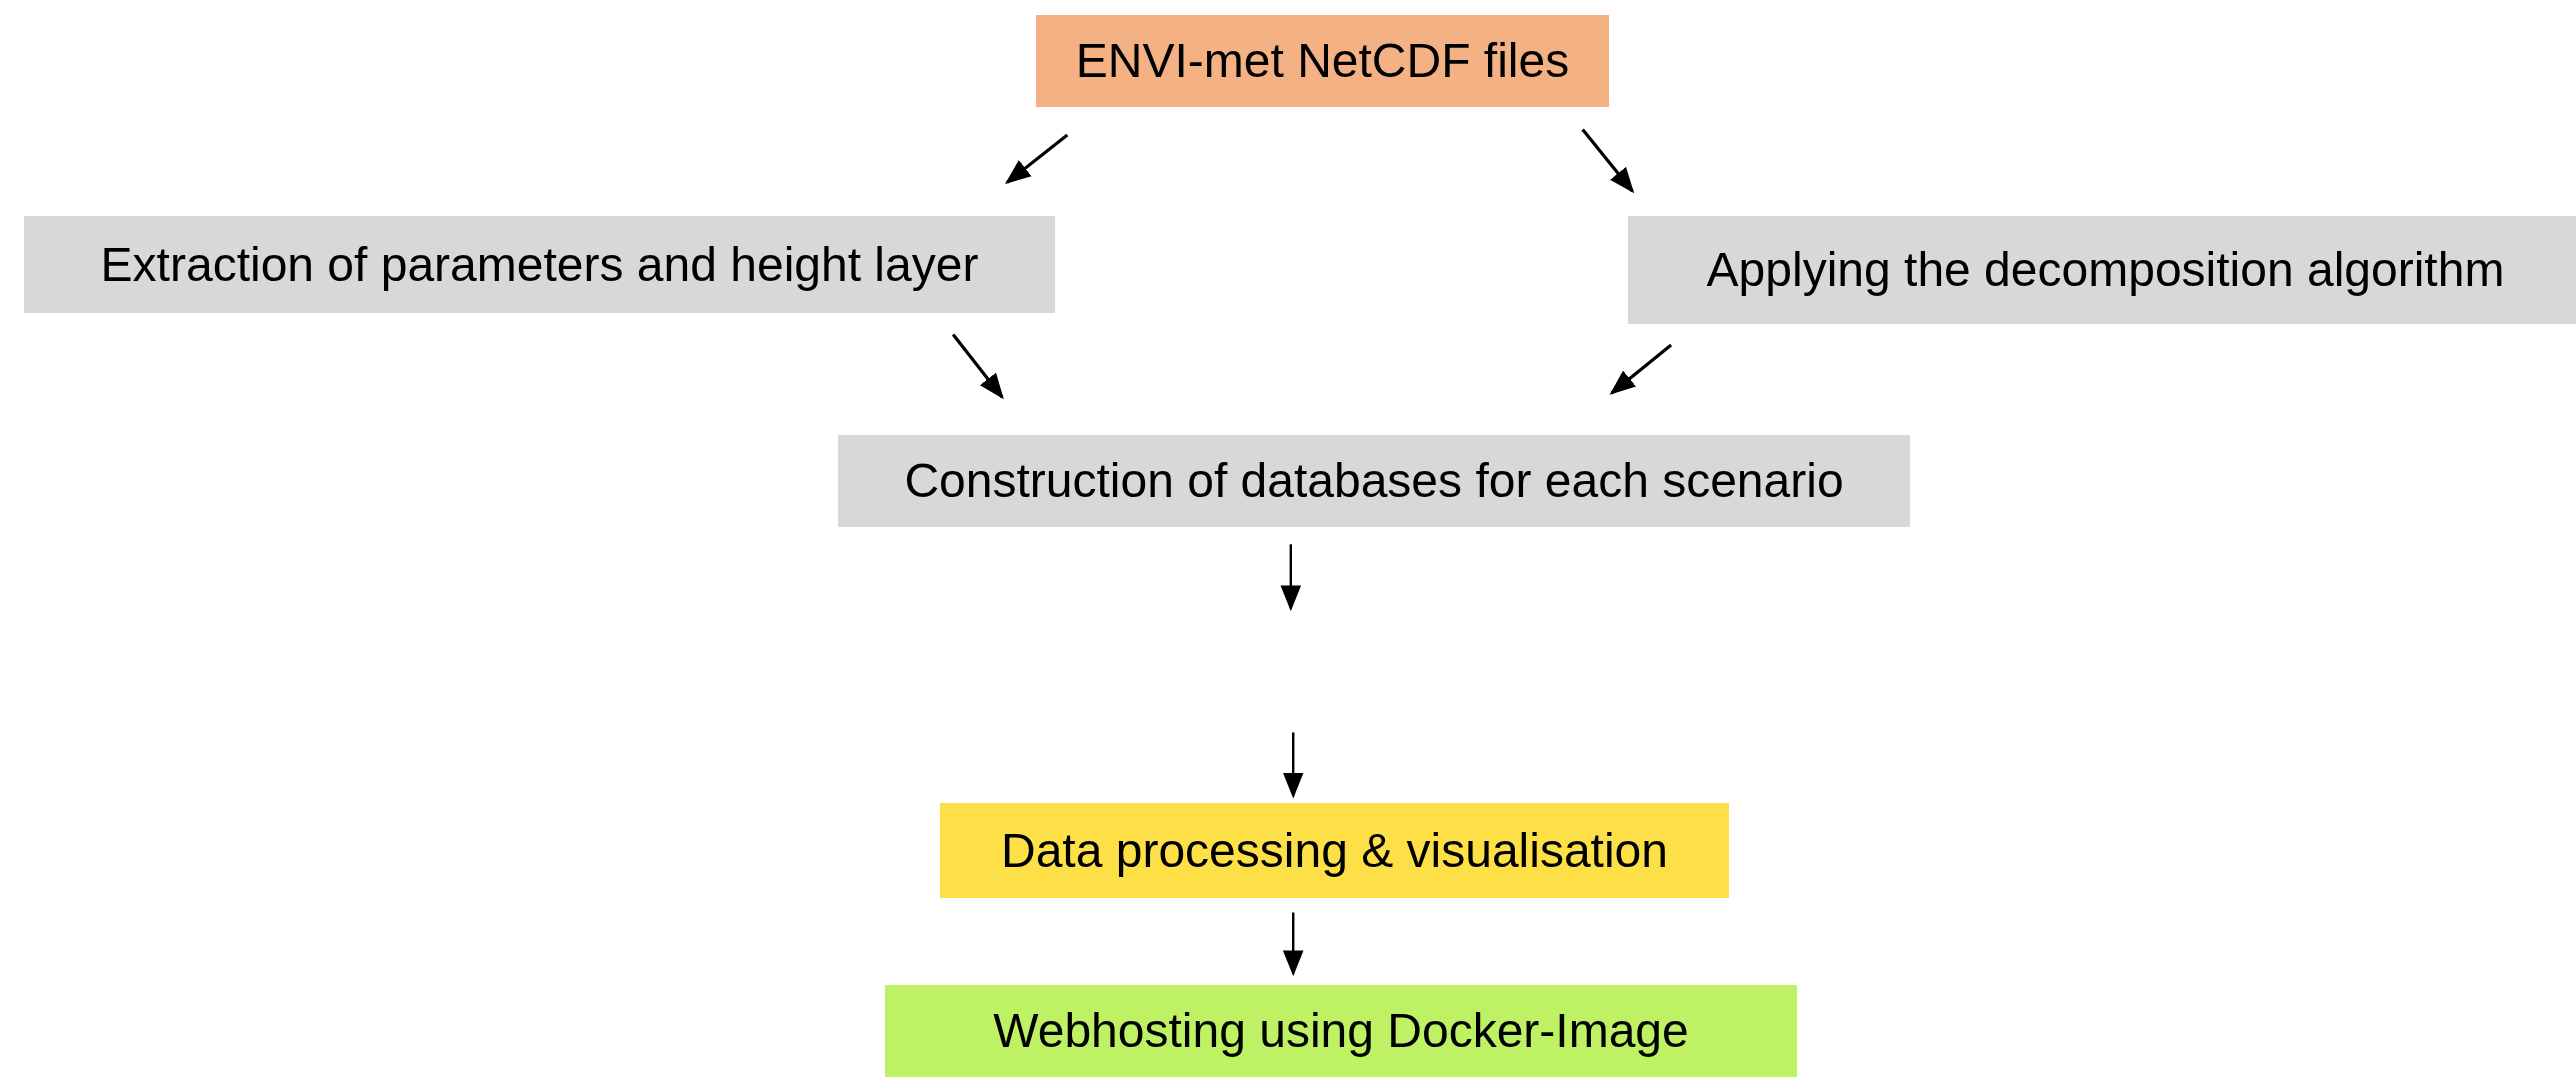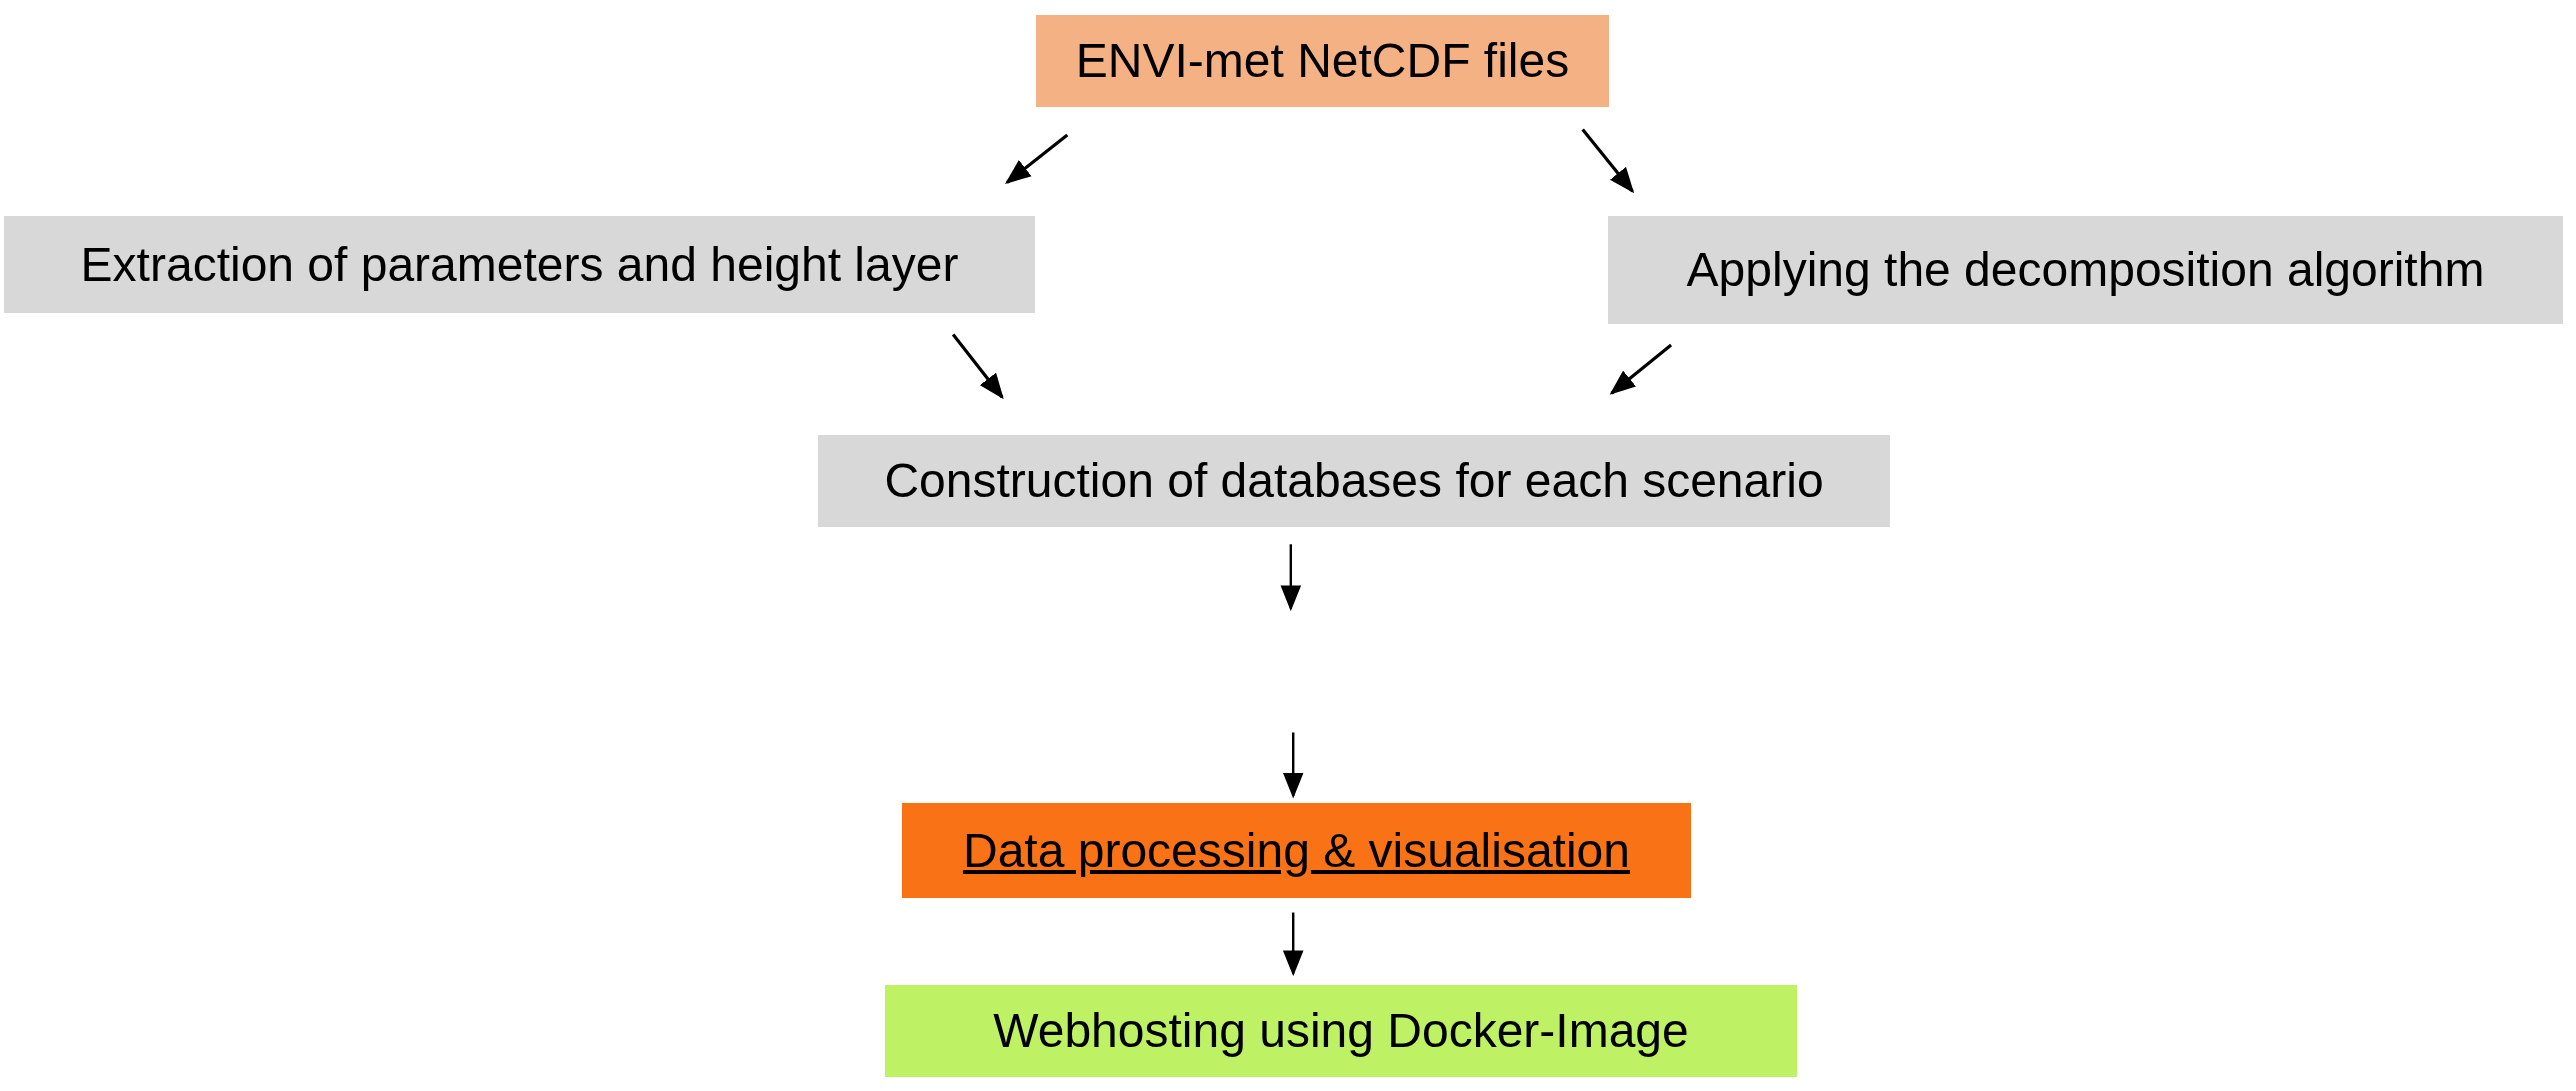--- a/index.html
+++ b/index.html
@@ -23,21 +23,21 @@
     align-items: center;
     justify-content: center;
     color: #000000;
     font-size: 48px;
     line-height: 1;
     white-space: nowrap;
     text-align: left;
   }
   
   .fill-orange { background: #F4B183; }
-  .fill-gray   { background: #D8D8D8; }
+  .fill-gray   { background: #D8D8D8; margin-left: 20px; }
   .fill-blue   { background: #9DC3E6; }
   .fill-green  { background: #A9D18E; }
 </style>
 </head>
 <body>
 
 <div class="canvas">
 
   <svg class="arrow-layer" viewBox="0 0 3203 1357" width="2576" height="1091" xmlns="http://www.w3.org/2000/svg">
     <defs>
@@ -56,18 +56,18 @@
 
   <div class="node fill-orange" style="left: 1036px; top: 15.3px; width: 573px; height: 92px; background-color: rgb(244, 177, 131);">ENVI-met NetCDF files</div>
 
   <div class="node fill-gray" style="left: 4px; top: 216px; width: 1031px; height: 97px; background-color: rgb(216, 216, 216);">Extraction of parameters and height layer</div>
 
   <div class="node fill-gray" style="left: 1608px; top: 216px; width: 955px; height: 108px; background-color: rgb(216, 216, 216);">Applying the decomposition algorithm</div>
 
   <div class="node fill-gray" style="left: 818px; top: 435px; width: 1072px; height: 92px; background-color: rgb(216, 216, 216);">Construction of databases for each scenario</div>
 
 
-  <div class="node fill-blue" style="left: 902px; top: 803px; width: 789px; height: 95px; background-color: #f97316; text-decoration: underline;">Data processing &amp; visualisation</div>
+  <div class="node fill-blue" style="left: 940px; top: 803px; width: 789px; height: 95px; background-color: #fde047;">Data processing &amp; visualisation</div>
 
   <div class="node fill-green" style="left: 885px; top: 985px; width: 912px; height: 92px; background-color: #bef264;">Webhosting using Docker-Image</div>
 
 </div>
 
 
 </body></html>

